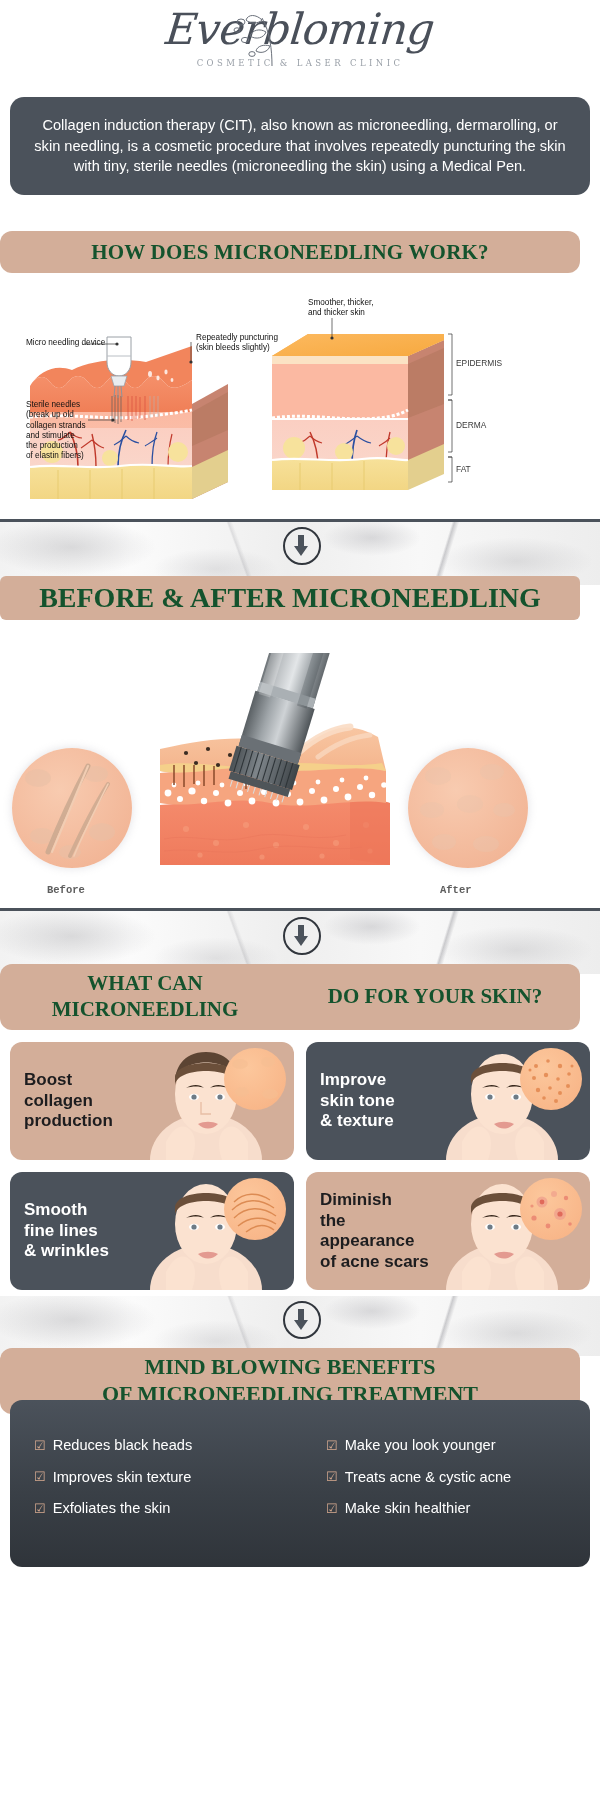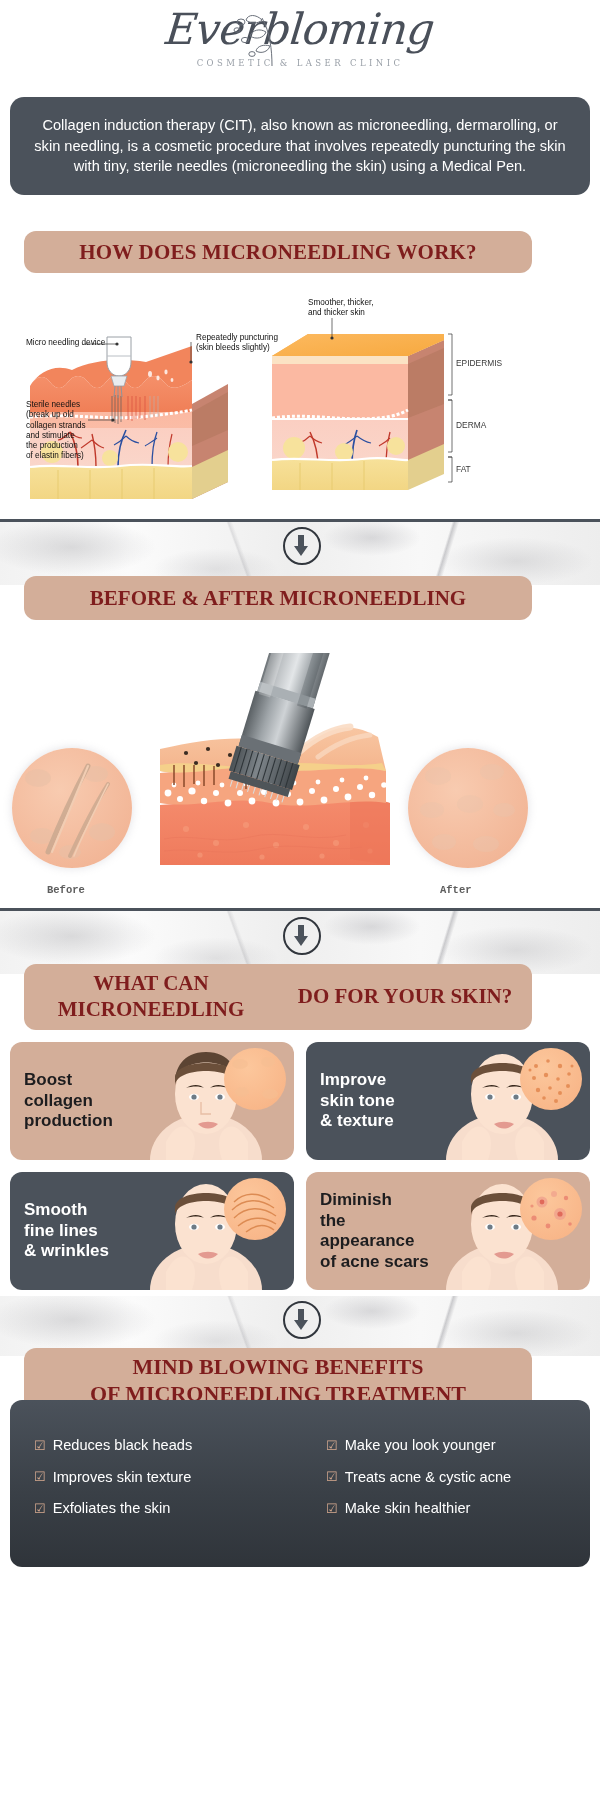--- a/index.html
+++ b/index.html
@@ -49,25 +49,25 @@
   .intro{
     position:absolute;left:10px;top:97px;width:580px;
     background:#4b525b;border-radius:14px;
     color:#fff;text-align:center;
     padding:18px 24px;box-sizing:border-box;
     font-size:14.6px;line-height:1.42;font-weight:400;
   }
 
   
   .hbar{
-    position:absolute;left:24px;width:508px;
+    position:absolute;left:0;width:580px;
     background:#d3ae99;border-radius:12px;
     text-align:center;box-sizing:border-box;
     font-family:"Liberation Serif",serif;
-    font-weight:bold;color:#7f1d1d;
+    font-weight:bold;color:#14532d;
     display:flex;align-items:center;justify-content:center;
   }
   .hbar span{display:block;width:100%;}
 
   
   .arrowc{
     position:absolute;width:34px;height:34px;left:283px;
     border:2.2px solid #31363d;border-radius:50%;
     background:transparent;
   }
@@ -363,21 +363,21 @@
     <div class="dlabel" style="left:456px;top:164px;font-size:8.4px;color:#3a3a3a;">FAT</div>
   </div>
 
   <div class="marble" style="top:519px;height:63px;"></div>
   <div class="arrowc" style="top:527px;">
     <svg width="18" height="21" viewBox="0 0 18 21">
         <path d="M6 0 h6 v11 h4 L9 21 L2 11 h4 Z" fill="#4b525b"></path>
       </svg>
   </div>
 
-  <div class="hbar" style="top:576px;height:44px;font-size:21px;">
+  <div class="hbar" style="top:576px;height:44px;font-size:28px;border-radius:6px;">
     <span>BEFORE &amp; AFTER MICRONEEDLING</span>
   </div>
 
   <div class="ba-scene">
 
     <div class="circle-skin" style="left:12px;top:103px;">
       <svg width="120" height="120" viewBox="0 0 120 120">
         <g fill="#e8c0a6" opacity=".55">
           <ellipse cx="26" cy="30" rx="13" ry="9"></ellipse>
             <ellipse cx="84" cy="26" rx="12" ry="8"></ellipse>

